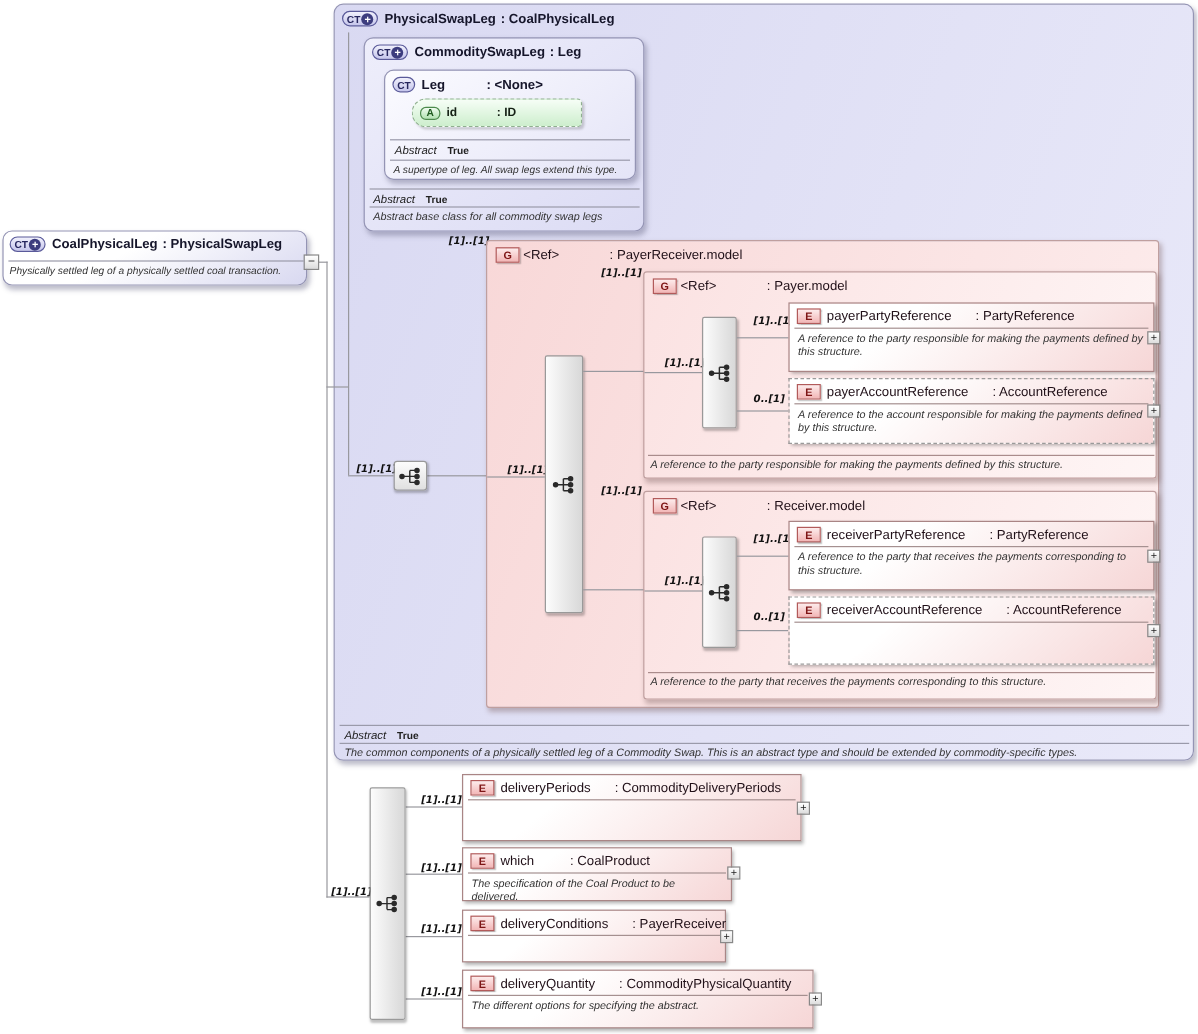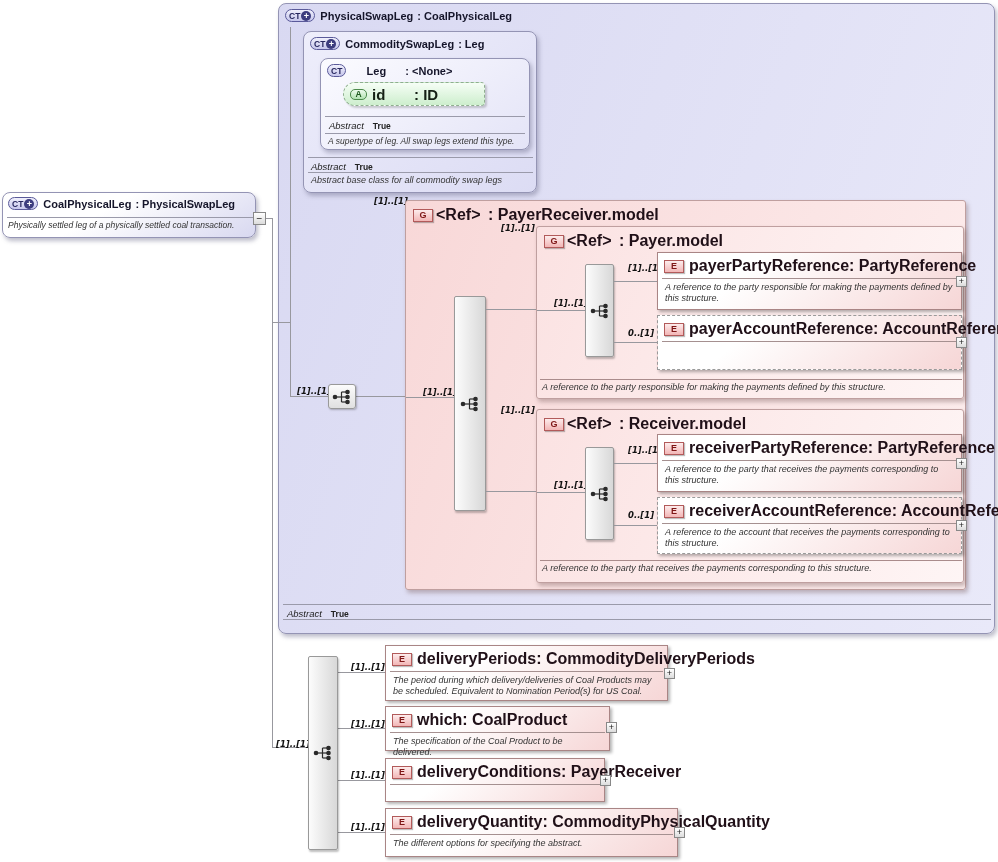--- a/index.html
+++ b/index.html
@@ -9,31 +9,31 @@
   .hline { position:absolute; height:1px; background:#98989e; }
   .vline { position:absolute; width:1px; background:#98989e; }
 
   .box { position:absolute; border:1px solid #9494b4; border-radius:8px;
          box-shadow:2px 3px 4px rgba(110,110,140,0.45); }
   .box-l1 { background:linear-gradient(110deg,#d9d9f2,#e9e9f9); }
   .box-l2 { background:linear-gradient(145deg,#eeeefb,#dcdcf4); }
   .box-l3 { background:linear-gradient(145deg,#fbfbff,#e4e4f7); }
   .box-white-lav { background:linear-gradient(150deg,#ffffff 40%,#d8d8f0); }
 
-  .titlebar { display:flex; align-items:center; gap:5px; padding:5px 6px 3px;text-align:center; }
+  .titlebar { display:flex; align-items:center; gap:5px; padding:5px 6px 3px; }
   .title { font-weight:bold; font-size:11px; color:#15152a; white-space:nowrap; display:flex; gap:4px; }
   .m-name { display:inline-block; }
   .grp-title .m-name { min-width:52px; }
 
   .grp { position:absolute; border:1px solid #bf9f9f; border-radius:3px;
          box-shadow:2px 3px 4px rgba(120,90,90,0.4); }
   .grp-outer { background:linear-gradient(110deg,#f8d8d8,#fdeeee); }
   .grp-inner { background:linear-gradient(110deg,#fbe2e2,#fef5f5); }
   .grp-head { display:flex; align-items:center; gap:3px; padding:5px 7px; }
-  .grp-title, .el-title { font-weight:bold; font-size:16px; color:#201018; white-space:nowrap; display:flex; gap:0; }
+  .grp-title, .el-title { font-weight:normal; font-size:11px; color:#201018; white-space:nowrap; display:flex; gap:20px; }
 
   .el-box { position:absolute; border:1px solid #a98585;
             background:linear-gradient(140deg,#ffffff 30%,#f6d6d6);
             box-shadow:2px 2px 3px rgba(0,0,0,0.3); }
   .el-box.optional { border-style:dashed; border-color:#9a9a9a; }
   .el-head { display:flex; align-items:center; gap:5px; padding:4px 6px 2px; }
   .el-sep { height:1px; background:#a59090; margin:1px 4px 0; }
   .el-desc { font-style:italic; font-size:9px; color:#333; padding:3px 7px 2px; line-height:10.5px; }
 
   .sep { position:absolute; height:1px; background:#9a9aaa; }
@@ -65,21 +65,21 @@
           justify-content:center; margin-left:1px; }
   .b-a { width:17px; height:11px; border:1px solid #4c8a4c; border-radius:5px;
           background:linear-gradient(#eefbee,#b2e2b2); color:#1e5a1e; font-weight:bold; font-size:8.5px; }
   .b-eg { width:20px; height:13px; border:1px solid #b25a5a;
           background:linear-gradient(#fdecec,#f2b6b6); color:#7e1616; font-weight:bold;
           font-size:9px; box-shadow:1px 1px 1px rgba(0,0,0,0.25); }
 
   .attr-capsule { position:absolute; border:1px dashed #8fae8f; border-radius:12px 4px 4px 12px;
           background:linear-gradient(#f6fef6,#cdeecd); box-shadow:2px 2px 2px rgba(0,0,0,0.18);
           display:flex; align-items:center; gap:5px; padding:0 6px; }
-  .attr-title { font-weight:bold; font-size:15px; color:#152015; display:flex; gap:4px; }
+  .attr-title { font-weight:bold; font-size:10px; color:#152015; display:flex; gap:4px; }
 </style>
 </head>
 <body>
 
 <div id="canvas">
 
   <div class="box box-l1" style="left:278px;top:3px;width:717px;height:631px">
     <div class="titlebar">
       <span class="badge b-ct">
           <span>CT</span>
@@ -137,20 +137,21 @@
       <div class="sep" style="left:4px;top:140px;width:225px"></div>
       <div class="desc" style="left:7px;top:143px;width:224px">Abstract base class for all commodity swap legs</div>
     </div>
 
     <div class="sep" style="left:4px;top:600px;width:708px"></div>
     <div class="abstract-row" style="left:8px;top:604px">
       <span class="abstract-label">Abstract</span>
       <span class="abstract-value">True</span>
     </div>
     <div class="sep" style="left:4px;top:615px;width:708px"></div>
+    <div class="desc" style="left:8px;top:618px;width:705px">The common components of a physically settled leg of a Commodity Swap. This is an abstract type and should be extended by commodity-specific types.</div>
   </div>
 
   <div class="hline" style="left:264px;top:218px;width:9px"></div>
   <div class="vline" style="left:272px;top:218px;height:530px"></div>
   <div class="hline" style="left:272px;top:322px;width:18px"></div>
   <div class="vline" style="left:290px;top:27px;height:369px"></div>
   <div class="hline" style="left:290px;top:396px;width:38px"></div>
   <div class="hline" style="left:356px;top:396px;width:49px"></div>
   <div class="hline" style="left:272px;top:747px;width:36px"></div>
   <div class="hline" style="left:338px;top:672px;width:47px"></div>
@@ -267,20 +268,21 @@
       <div class="card" style="left:91px;top:101px">0..[1]</div>
       <div class="el-box optional" style="left:120px;top:88px;width:305px;height:55px">
         <div class="el-head">
           <span class="badge b-eg">E</span>
           <span class="el-title">
               <span class="m-name">payerAccountReference</span>
               <span class="m-type">: AccountReference</span>
             </span>
         </div>
         <div class="el-sep"></div>
+        <div class="el-desc">A reference to the account responsible for making the payments defined by this structure.</div>
       </div>
       <div class="expander" style="left:419px;top:110px">+</div>
 
       <div class="sep" style="left:3px;top:152px;width:422px;background:#aa8c8c"></div>
       <div class="desc" style="left:5px;top:155px;width:418px">A reference to the party responsible for making the payments defined by this structure.</div>
     </div>
 
     <div class="card" style="left:95px;top:204px">[1]..[1]</div>
     <div class="grp grp-inner" style="left:130px;top:208px;width:428px;height:174px">
       <div class="grp-head">
@@ -327,21 +329,20 @@
       <div class="card" style="left:91px;top:100px">0..[1]</div>
       <div class="el-box optional" style="left:120px;top:87px;width:305px;height:57px">
         <div class="el-head">
           <span class="badge b-eg">E</span>
           <span class="el-title">
               <span class="m-name">receiverAccountReference</span>
               <span class="m-type">: AccountReference</span>
             </span>
         </div>
         <div class="el-sep"></div>
-        <div class="el-desc">A reference to the account that receives the payments corresponding to this structure.</div>
       </div>
       <div class="expander" style="left:419px;top:110px">+</div>
 
       <div class="sep" style="left:3px;top:150px;width:422px;background:#aa8c8c"></div>
       <div class="desc" style="left:5px;top:153px;width:418px">A reference to the party that receives the payments corresponding to this structure.</div>
     </div>
   </div>
 
   <div class="card" style="left:276px;top:739px">[1]..[1]</div>
   <div class="bar" style="left:308px;top:656px;width:30px;height:194px">
@@ -363,21 +364,20 @@
   <div class="card" style="left:351px;top:662px">[1]..[1]</div>
   <div class="el-box" style="left:385px;top:645px;width:283px;height:56px">
     <div class="el-head">
       <span class="badge b-eg">E</span>
       <span class="el-title">
           <span class="m-name">deliveryPeriods</span>
           <span class="m-type">: CommodityDeliveryPeriods</span>
         </span>
     </div>
     <div class="el-sep"></div>
-    <div class="el-desc">The period during which delivery/deliveries of Coal Products may be scheduled. Equivalent to Nomination Period(s) for US Coal.</div>
   </div>
   <div class="expander" style="left:664px;top:668px">+</div>
 
   <div class="card" style="left:351px;top:719px">[1]..[1]</div>
   <div class="el-box" style="left:385px;top:706px;width:225px;height:45px">
     <div class="el-head">
       <span class="badge b-eg">E</span>
       <span class="el-title">
           <span class="m-name" style="min-width:38px">which</span>
           <span class="m-type">: CoalProduct</span>

